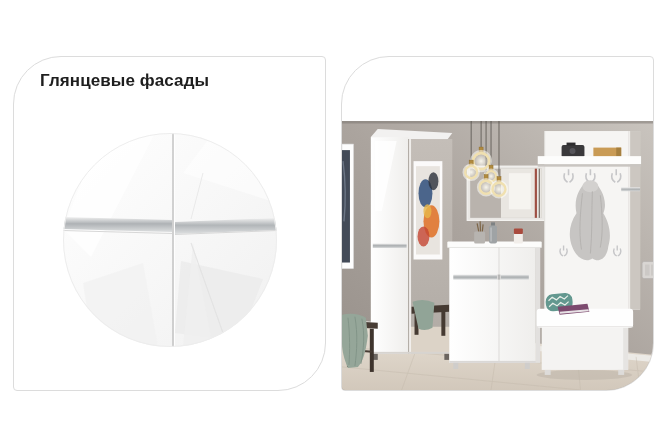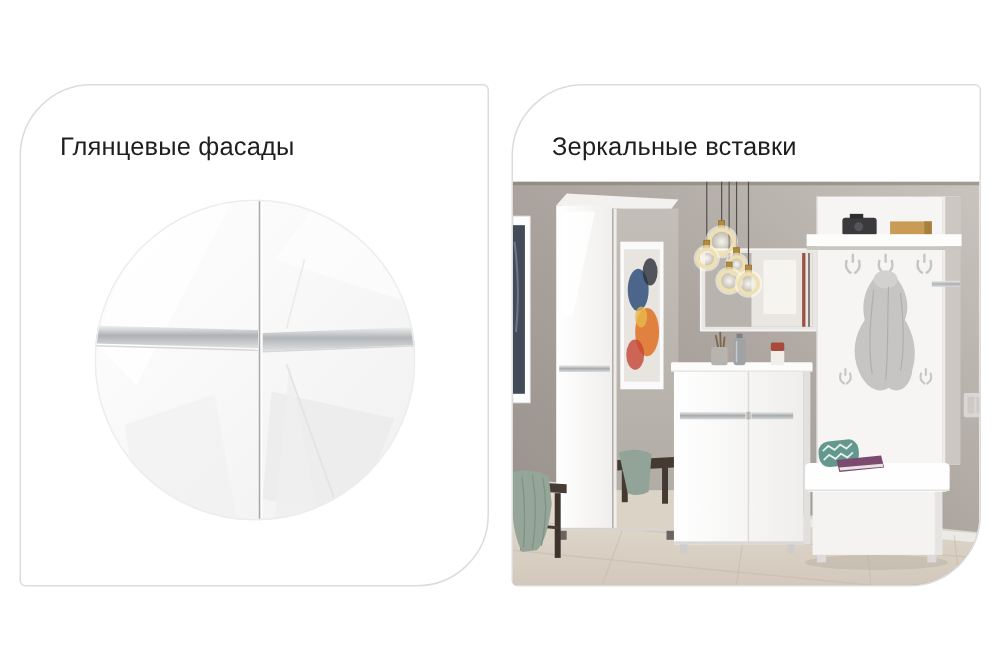--- a/index.html
+++ b/index.html
@@ -12,22 +12,22 @@
     position:absolute;top:56px;width:313px;height:335px;
     background:#ffffff;
     border:1px solid #dcdcdc;
     border-radius:48px 4px 48px 4px;
     box-sizing:border-box;
     overflow:hidden;
   }
   .card-left{left:13px;}
   .card-right{left:341px;}
   .card-title{
-    margin:31px 0 0 26px;
-    font-size:17px;font-weight:400;color:#1e1e1e;letter-spacing:.1px;
+    margin:14px 0 0 26px;
+    font-size:17px;font-weight:700;color:#1e1e1e;letter-spacing:.1px;
   }
   .circle-wrap{
     position:absolute;left:50%;top:76px;transform:translateX(-50%);
     width:214px;height:214px;
   }
   .photo-wrap{
     position:absolute;left:0;top:64px;width:311px;height:269px;
   }
   .photo-wrap svg,.circle-wrap svg{display:block;width:100%;height:100%;}
 </style>
@@ -68,21 +68,20 @@
         <line x1="112" y1="101.5" x2="214" y2="97.5" stroke="#d7d7d7" stroke-width="1"></line>
         <line x1="110" y1="0" x2="110" y2="214" stroke="#a9a9a9" stroke-width="1"></line>
         <line x1="111.5" y1="0" x2="111.5" y2="214" stroke="#ffffff" stroke-width="1" opacity="0.85"></line>
       </g>
       <circle cx="107" cy="107" r="106.5" fill="none" stroke="#ededed" stroke-width="1"></circle>
     </svg>
   </div>
 </div>
 
 <div class="card card-right">
-  <div class="card-title">Зеркальные вставки</div>
   <div class="photo-wrap">
     <svg viewBox="0 0 313 268" preserveAspectRatio="none">
       <defs>
         <linearGradient id="wallGrad" x1="0" y1="1" x2="1" y2="0">
           <stop offset="0" stop-color="#968f89"></stop>
           <stop offset="0.5" stop-color="#aba49e"></stop>
           <stop offset="1" stop-color="#c9c4be"></stop>
         </linearGradient>
         <linearGradient id="floorGrad" x1="0" y1="0" x2="0" y2="1">
           <stop offset="0" stop-color="#e7dfd4"></stop>

